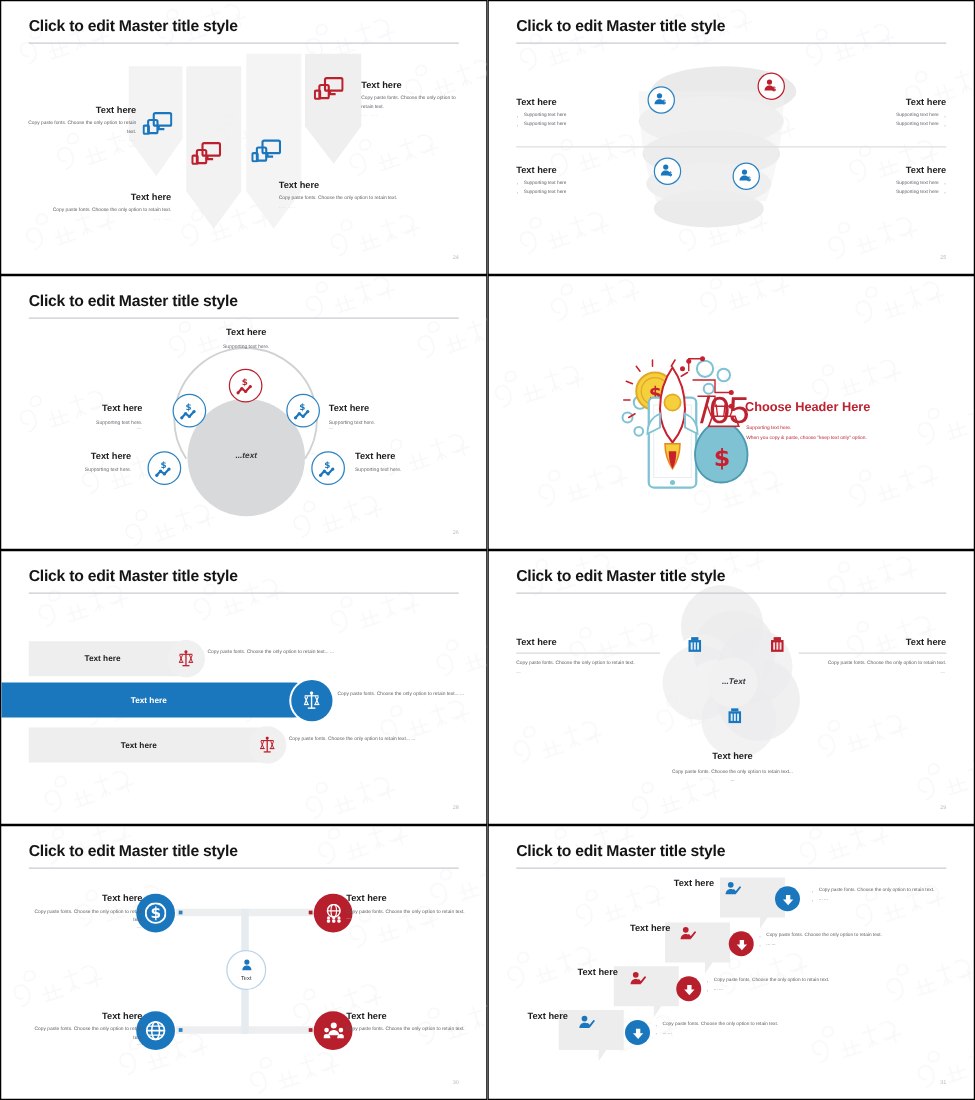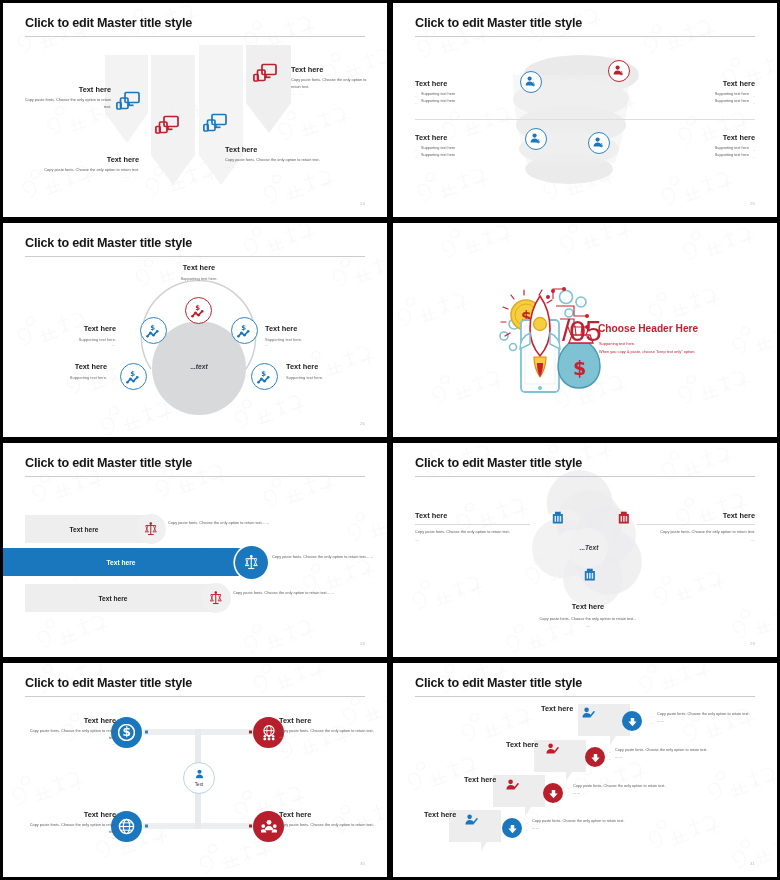--- a/index.html
+++ b/index.html
@@ -12,21 +12,21 @@
   .grid {
     width: 780px; height: 880px;
     display: grid;
     grid-template-columns: 390px 390px;
     grid-template-rows: 220px 220px 220px 220px;
   }
   .slide {
     position: relative;
     width: 390px; height: 220px;
     background: #ffffff;
-    border: 3px solid #000000;
+    border: 1px solid #000000;
     overflow: hidden;
   }
   
   .wm {
     position: absolute; inset: 0;
     pointer-events: none;
     opacity: .5;
     z-index: 0;
   }
   .wm svg { width: 100%; height: 100%; display: block; }

